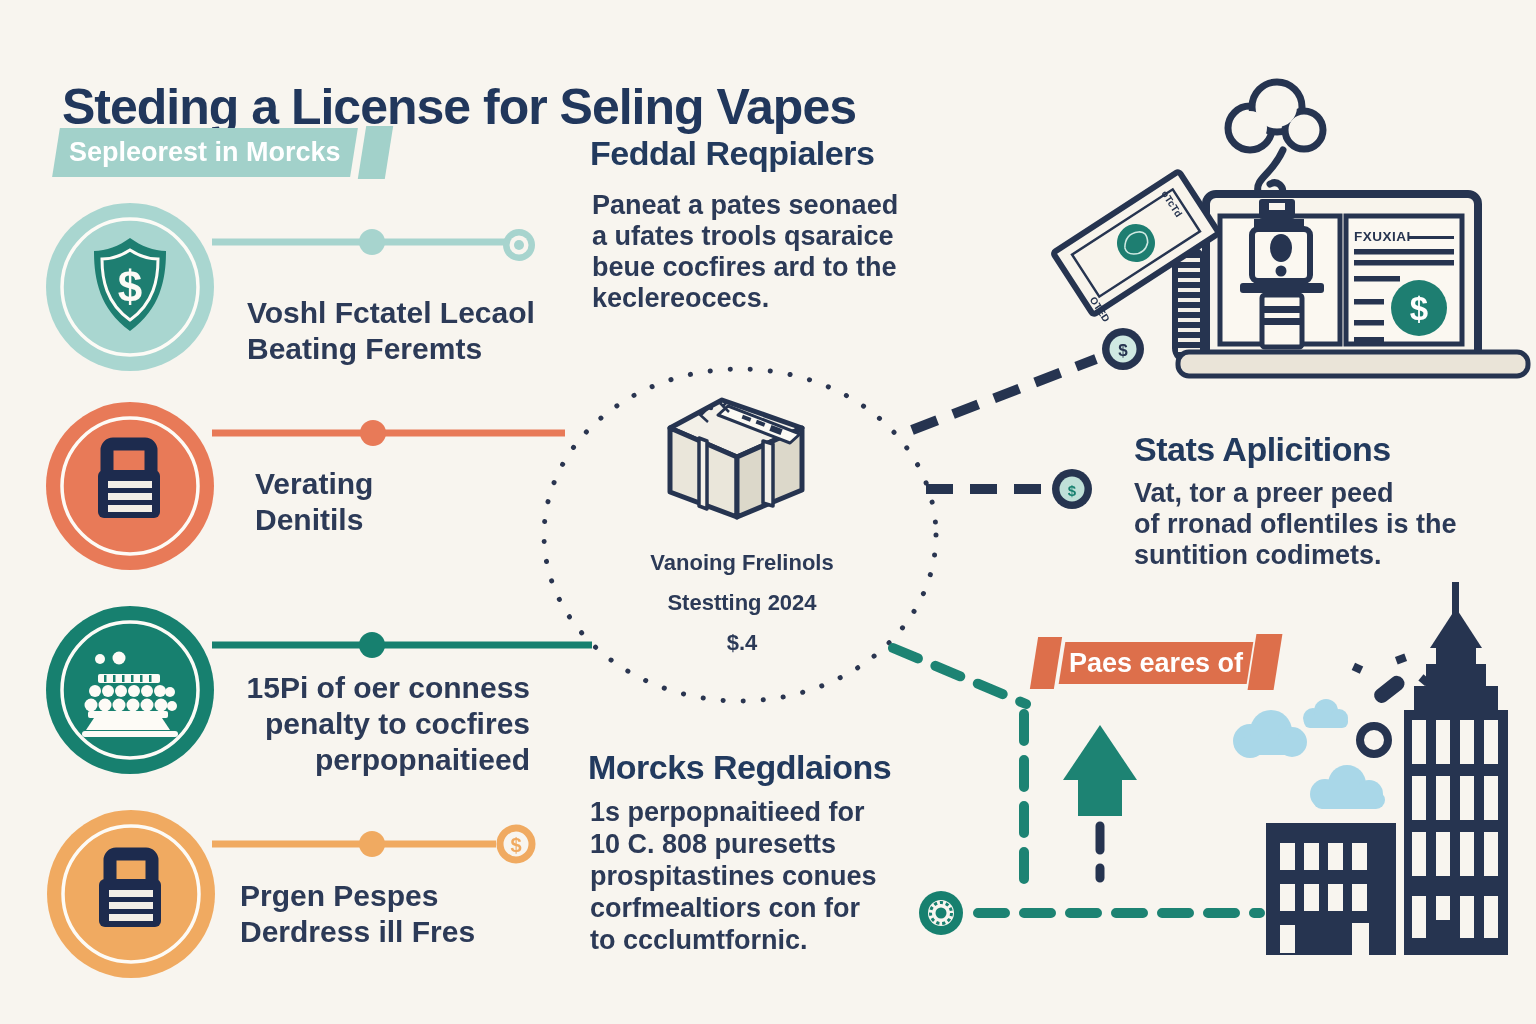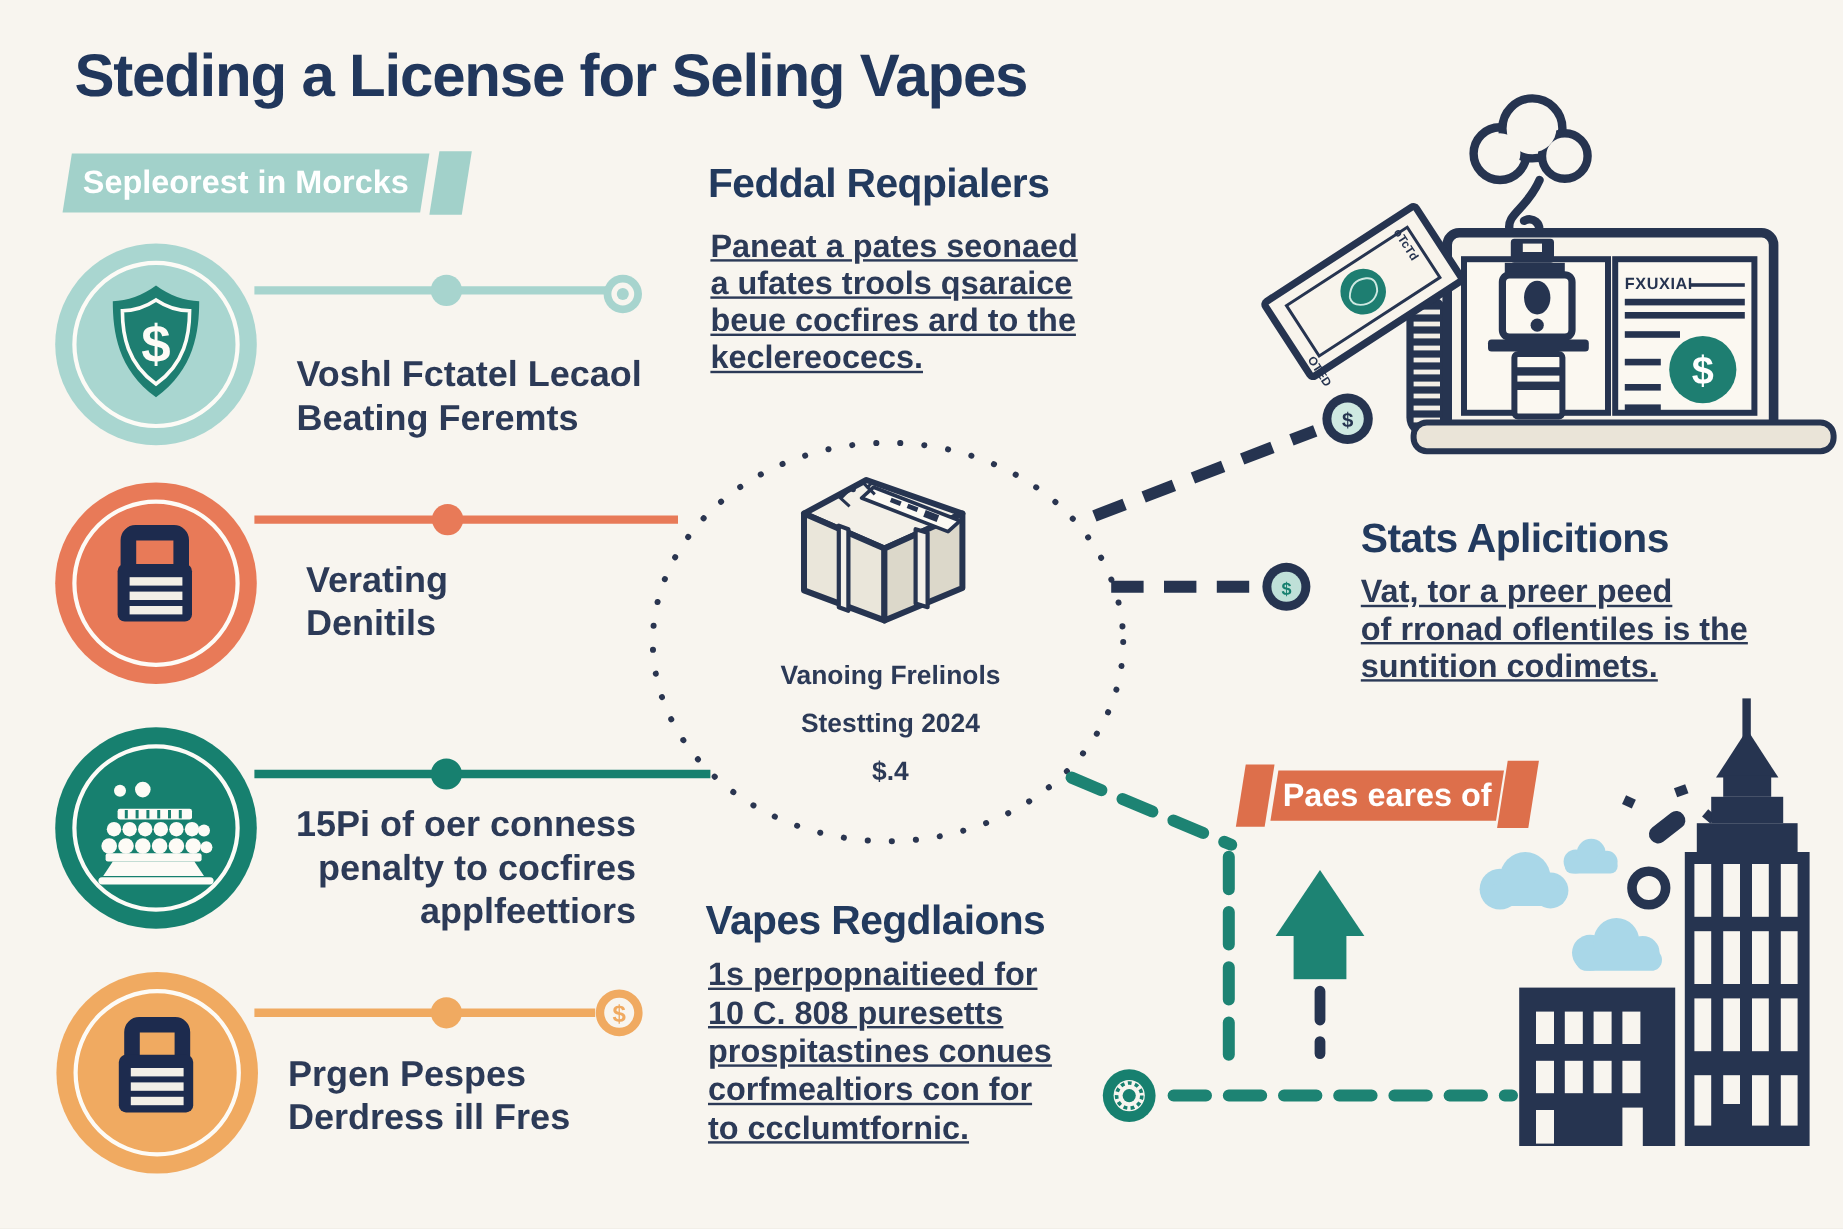--- a/index.html
+++ b/index.html
@@ -5,23 +5,23 @@
   html,body{margin:0;padding:0;background:#e8e4dc;}
   #canvas{
     position:relative;width:1536px;height:1024px;overflow:hidden;
     background:#f8f5ef;
     font-family:"Liberation Sans",sans-serif;
     color:#2b3956;
   }
   #ill{position:absolute;left:0;top:0;z-index:1;}
   .txt{position:absolute;z-index:2;}
   .ln{display:block;}
-  .title{font-size:50px;font-weight:800;color:#21375c;letter-spacing:-1px;}
+  .title{font-size:50px;font-weight:800;color:#21375c;letter-spacing:-1px;margin-top:44px;}
   .h2{font-size:34px;font-weight:800;color:#223a5e;letter-spacing:-0.5px;}
-  .body{font-size:27px;font-weight:600;line-height:31px;color:#2c3a57;text-decoration:underline;}
+  .body{font-size:27px;font-weight:600;line-height:31px;color:#2c3a57;}
   .steplabel{font-size:30px;font-weight:600;line-height:36px;color:#2c3a57;}
   .centerlabel{font-size:22px;font-weight:700;line-height:40px;color:#2c3a57;text-align:center;}
   .badge{display:flex;align-items:center;justify-content:center;transform:skewX(-9deg);z-index:2;}
   .badge>span{transform:skewX(9deg);color:#fff;font-weight:800;white-space:nowrap;}
   .badge-teal{background:#a2d1ca;}
   .badge-coral{background:#dd6f4b;}
   .strip{position:absolute;transform:skewX(-9deg);z-index:2;}
 </style>
 </head>
 <body>
@@ -325,21 +325,21 @@
   </div>
 
   <div class="txt steplabel" style="left:255px;top:466px;">
     <span class="ln">Verating</span>
     <span class="ln">Denitils</span>
   </div>
 
   <div class="txt steplabel" style="left:218px;top:670px;width:292px;text-align:right;margin-left:20px;">
     <span class="ln">15Pi of oer conness</span>
     <span class="ln">penalty to cocfires</span>
-    <span class="ln">applfeettiors</span>
+    <span class="ln">perpopnaitieed</span>
   </div>
 
   <div class="txt steplabel" style="left:240px;top:878px;">
     <span class="ln">Prgen Pespes</span>
     <span class="ln">Derdress ill Fres</span>
   </div>
 
   <div class="txt h2" style="left:590px;top:134px;">Feddal Reqpialers</div>
   <div class="txt body" style="left:592px;top:190px;">
     <span class="ln">Paneat a pates seonaed</span>
@@ -360,21 +360,21 @@
     <span class="ln">of rronad oflentiles is the</span>
     <span class="ln">suntition codimets.</span>
   </div>
 
   <div class="badge badge-coral txt" style="left:1062px;top:642px;width:188px;height:42px;">
     <span style="font-size:27px;">Paes eares of</span>
   </div>
   <div class="strip badge-coral" style="left:1034px;top:637px;width:24px;height:52px;"></div>
   <div class="strip badge-coral" style="left:1252px;top:634px;width:26px;height:56px;"></div>
 
-  <div class="txt h2" style="left:588px;top:748px;">Vapes Regdlaions</div>
+  <div class="txt h2" style="left:588px;top:748px;">Morcks Regdlaions</div>
   <div class="txt body" style="left:590px;top:796px;line-height:32px;">
     <span class="ln">1s perpopnaitieed for</span>
     <span class="ln">10 C. 808 puresetts</span>
     <span class="ln">prospitastines conues</span>
     <span class="ln">corfmealtiors con for</span>
     <span class="ln">to ccclumtfornic.</span>
   </div>
 
 </div>
 

